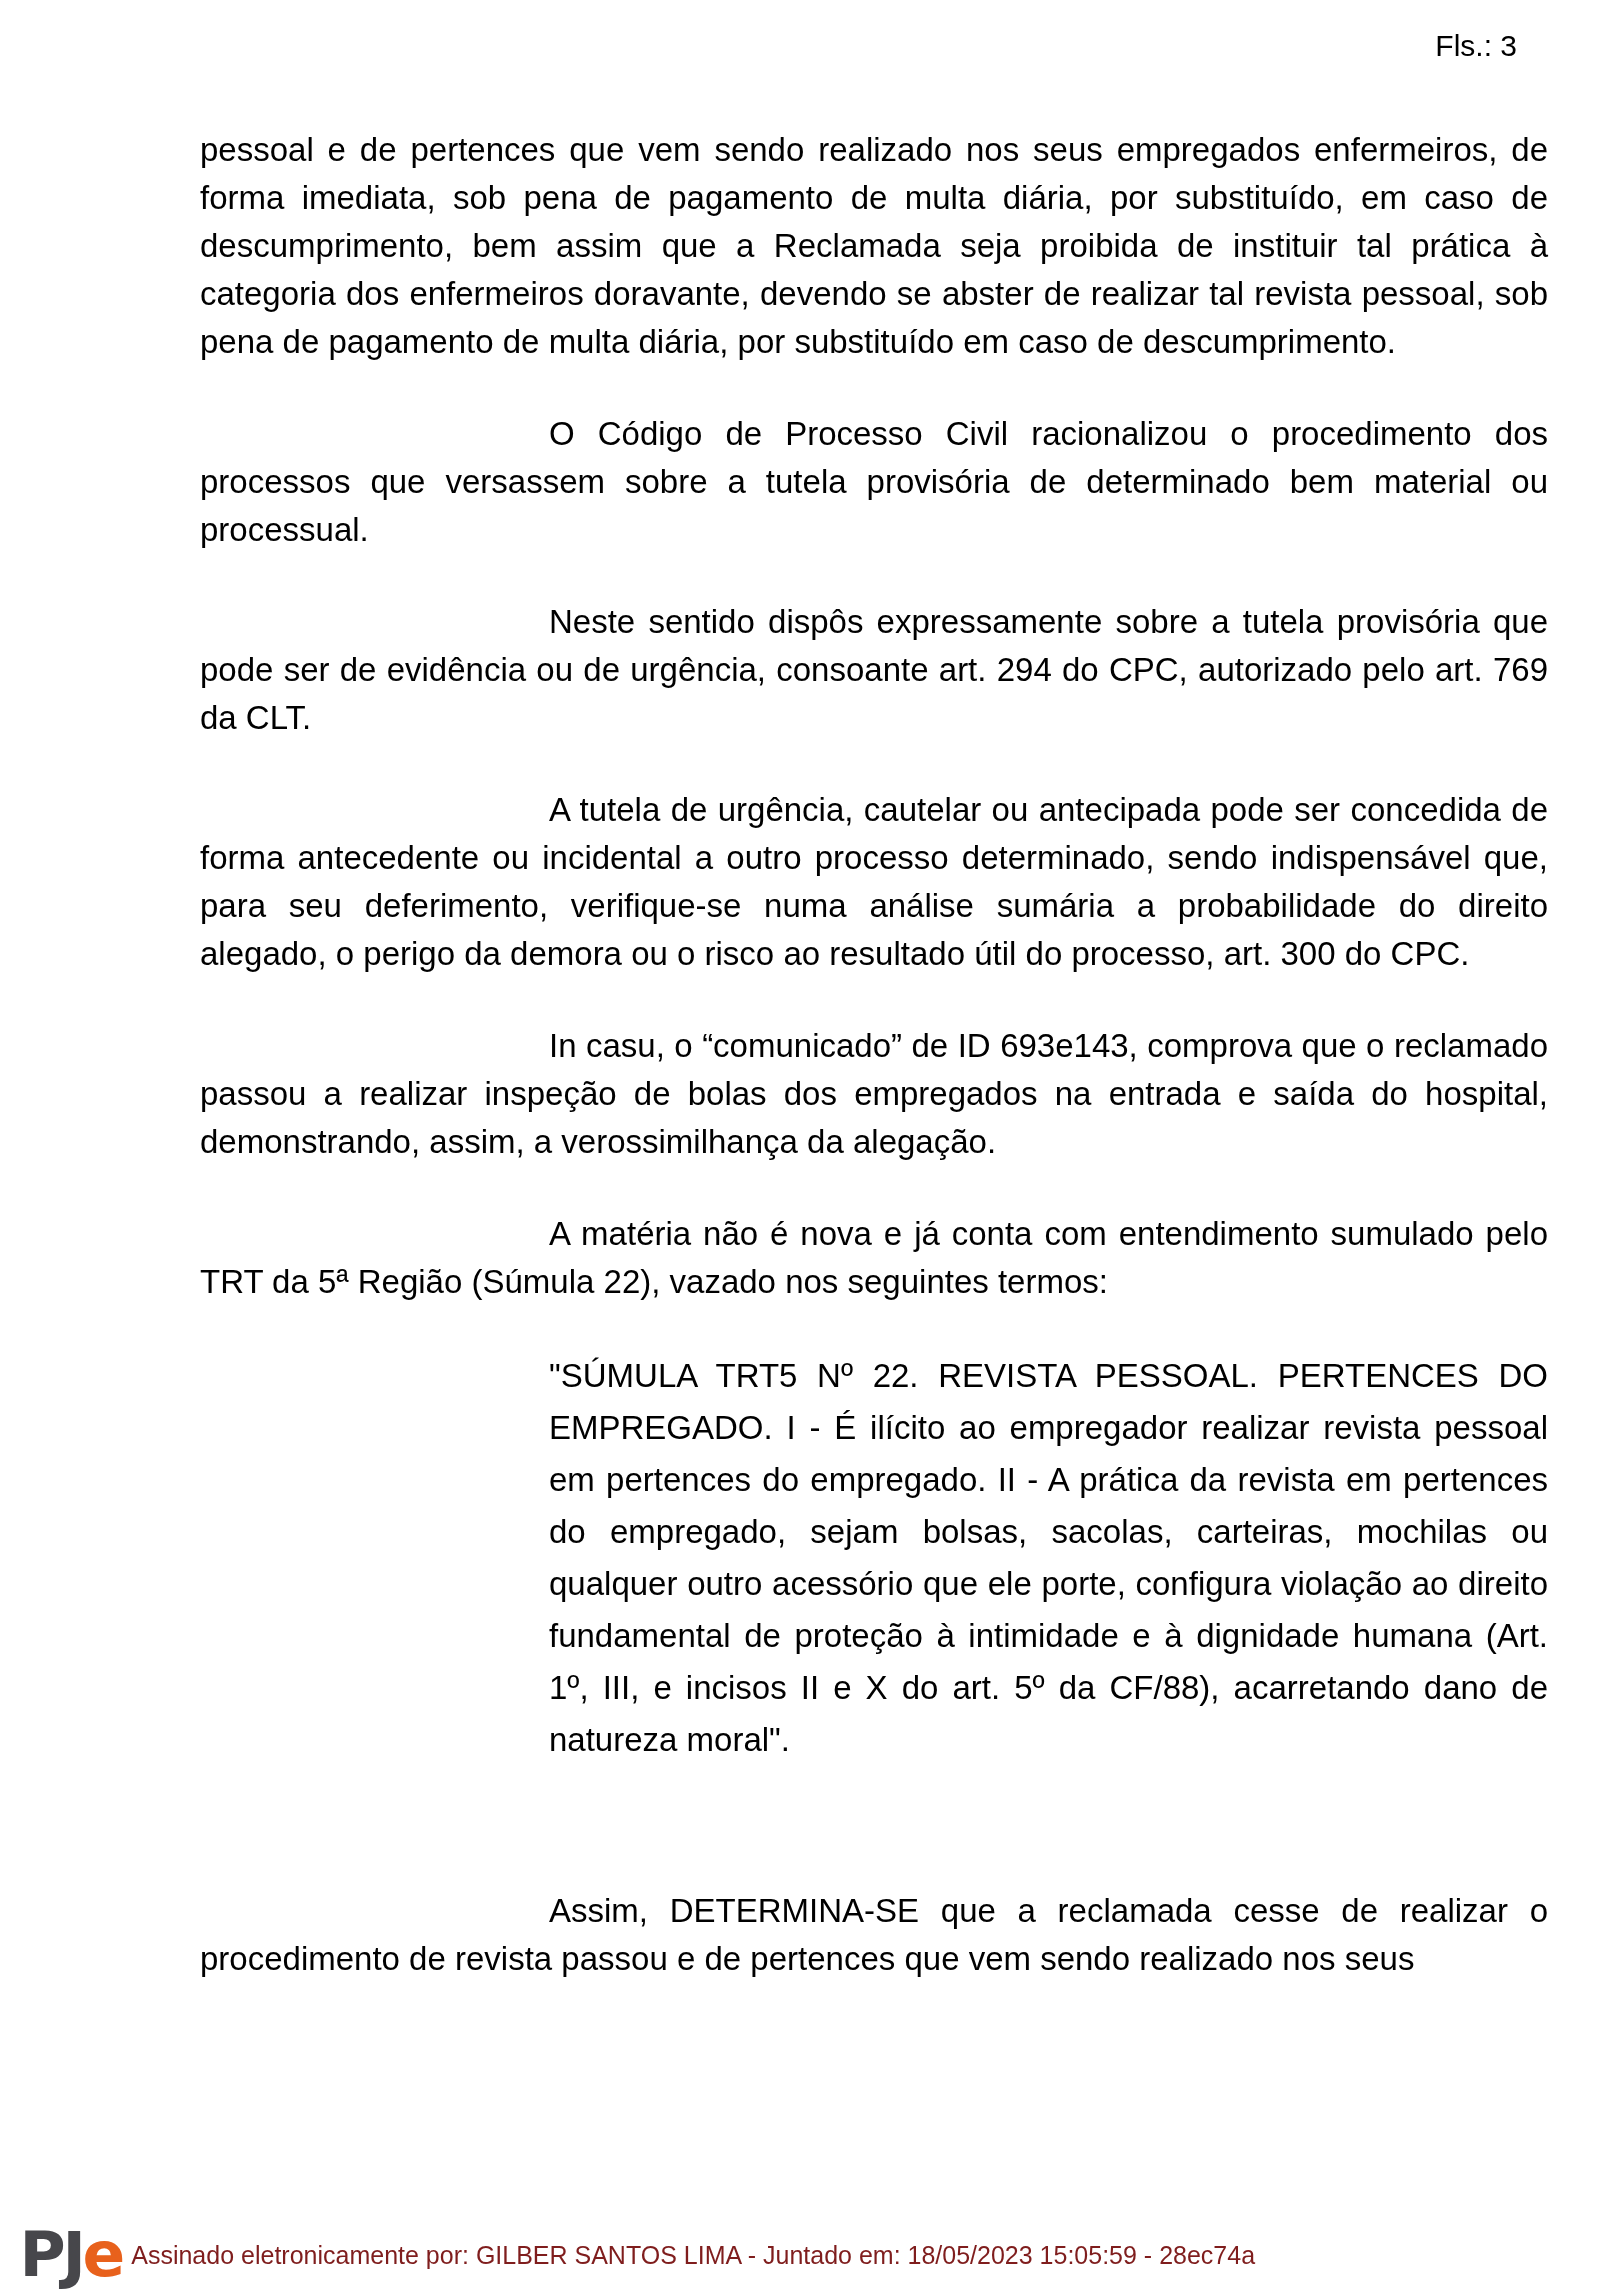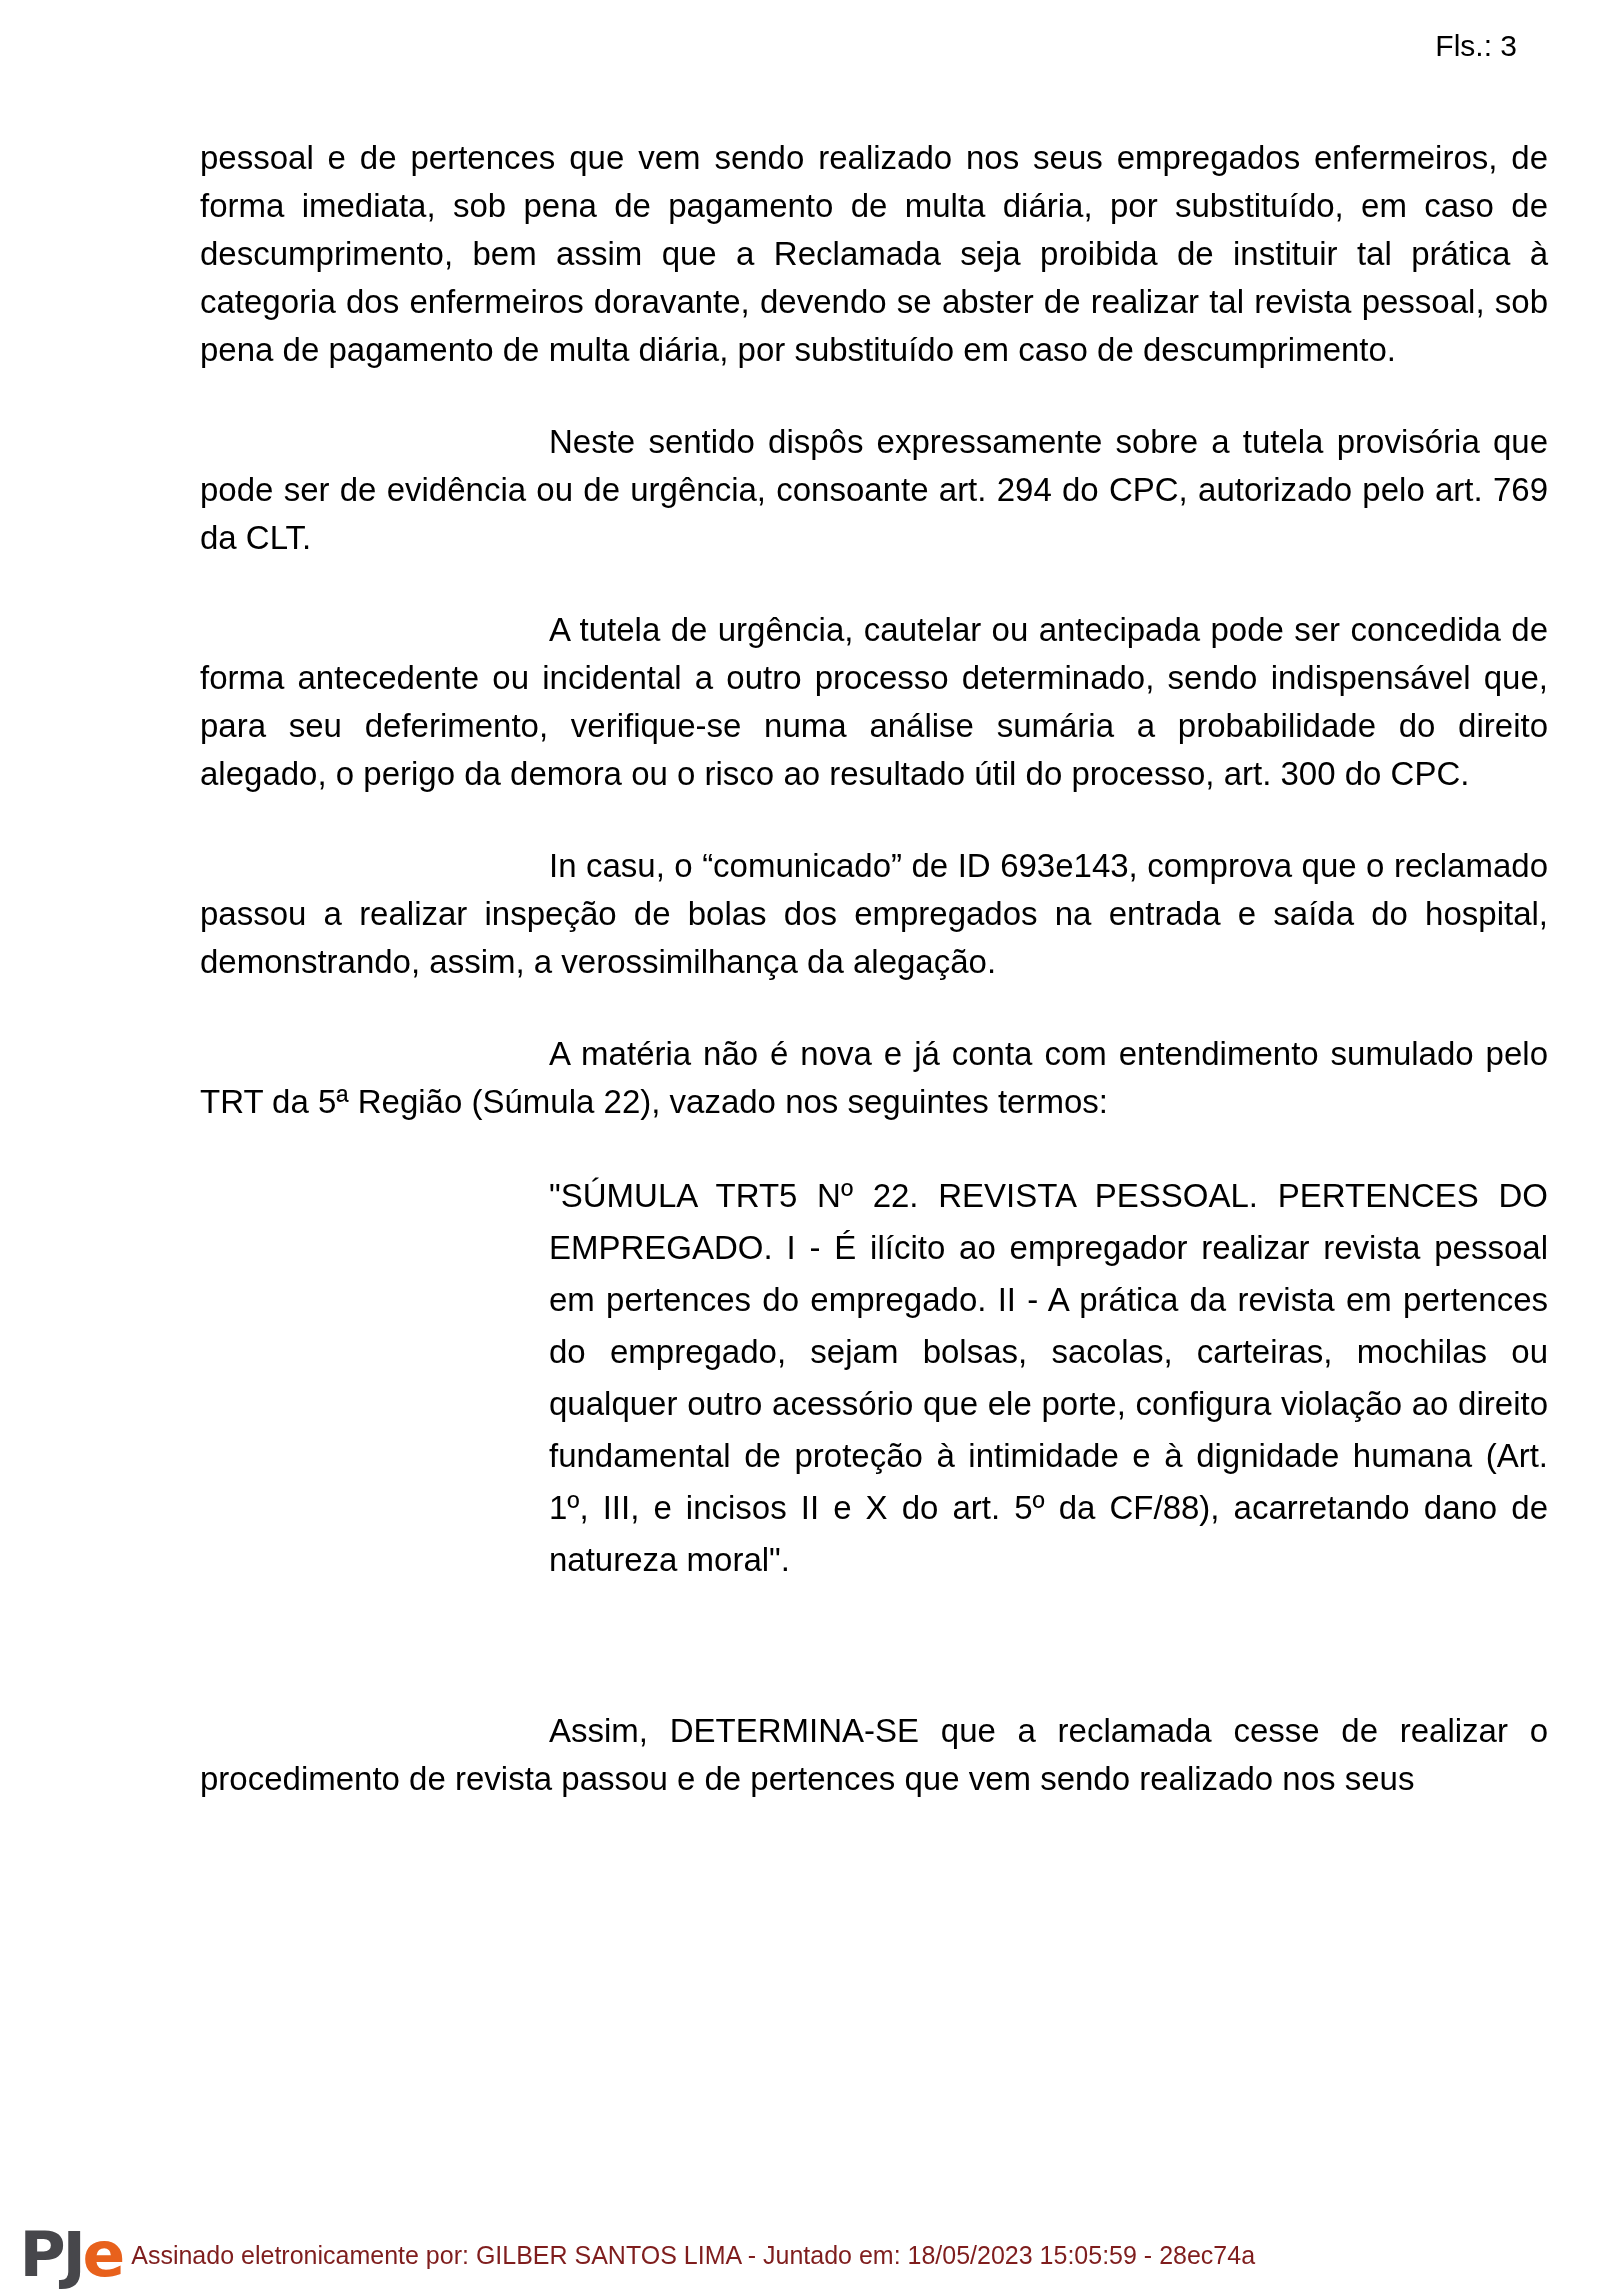--- a/index.html
+++ b/index.html
@@ -28,21 +28,21 @@
     position: absolute;
     left: 200px;
     top: 122px;
     width: 1348px;
     font-size: 33px;
     line-height: 48px;
     text-align: justify;
     color: #000000;
   }
   .content p {
-    margin: 12px 0 44px 0;
+    margin: 4px 0 44px 0;
     text-indent: 349px;
   }
   .content p.continuation {
     text-indent: 0;
   }
   .content blockquote {
     margin: 16.4px 0 121px 349px;
     padding: 0;
     line-height: 52px;
     text-align: justify;
@@ -74,20 +74,21 @@
 </style>
 </head>
 <body>
 
 <div class="page">
 
   <div class="folio">Fls.: 3</div>
 
   <main class="content" id="document-body">
       <p class="continuation"><span>pessoal e de pertences que vem sendo realizado nos seus empregados enfermeiros, de forma imediata, sob pena de pagamento de multa diária, por substituído, em caso de descumprimento, bem assim que a Reclamada seja proibida de instituir tal prática à categoria dos enfermeiros doravante, devendo se abster de realizar tal revista pessoal, sob pena de pagamento de multa diária, por substituído em caso de descumprimento.</span></p>
+      <p><span>O Código de Processo Civil racionalizou o procedimento dos processos que versassem sobre a tutela provisória de determinado bem material ou processual.</span></p>
       <p><span>Neste sentido dispôs expressamente sobre a tutela provisória que pode ser de evidência ou de urgência, consoante art. 294 do CPC, autorizado pelo art. 769 da CLT.</span></p>
       <p><span>A tutela de urgência, cautelar ou antecipada pode ser concedida de forma antecedente ou incidental a outro processo determinado, sendo indispensável que, para seu deferimento, verifique-se numa análise sumária a probabilidade do direito alegado, o perigo da demora ou o risco ao resultado útil do processo, art. 300 do CPC.</span></p>
       <p><span class="italic">In casu</span><span>, o “comunicado” de ID 693e143, comprova que o reclamado passou a realizar inspeção de bolas dos empregados na entrada e saída do hospital, demonstrando, assim, a verossimilhança da alegação.</span></p>
       <p><span>A matéria não é nova e já conta com entendimento sumulado pelo TRT da 5ª Região (Súmula 22), vazado nos seguintes termos:</span></p>
       <blockquote><span>"SÚMULA TRT5 Nº 22. REVISTA PESSOAL. PERTENCES DO EMPREGADO. I - É ilícito ao empregador realizar revista pessoal em pertences do empregado. II - A prática da revista em pertences do empregado, sejam bolsas, sacolas, carteiras, mochilas ou qualquer outro acessório que ele porte, configura violação ao direito fundamental de proteção à intimidade e à dignidade humana (Art. 1º, III, e incisos II e X do art. 5º da CF/88), acarretando dano de natureza moral".</span></blockquote>
       <p><span>Assim, DETERMINA-SE que a reclamada cesse de realizar o procedimento de revista passou e de pertences que vem sendo realizado nos seus</span></p>
     </main>
 
   <footer>
     <div class="pje-logo">

